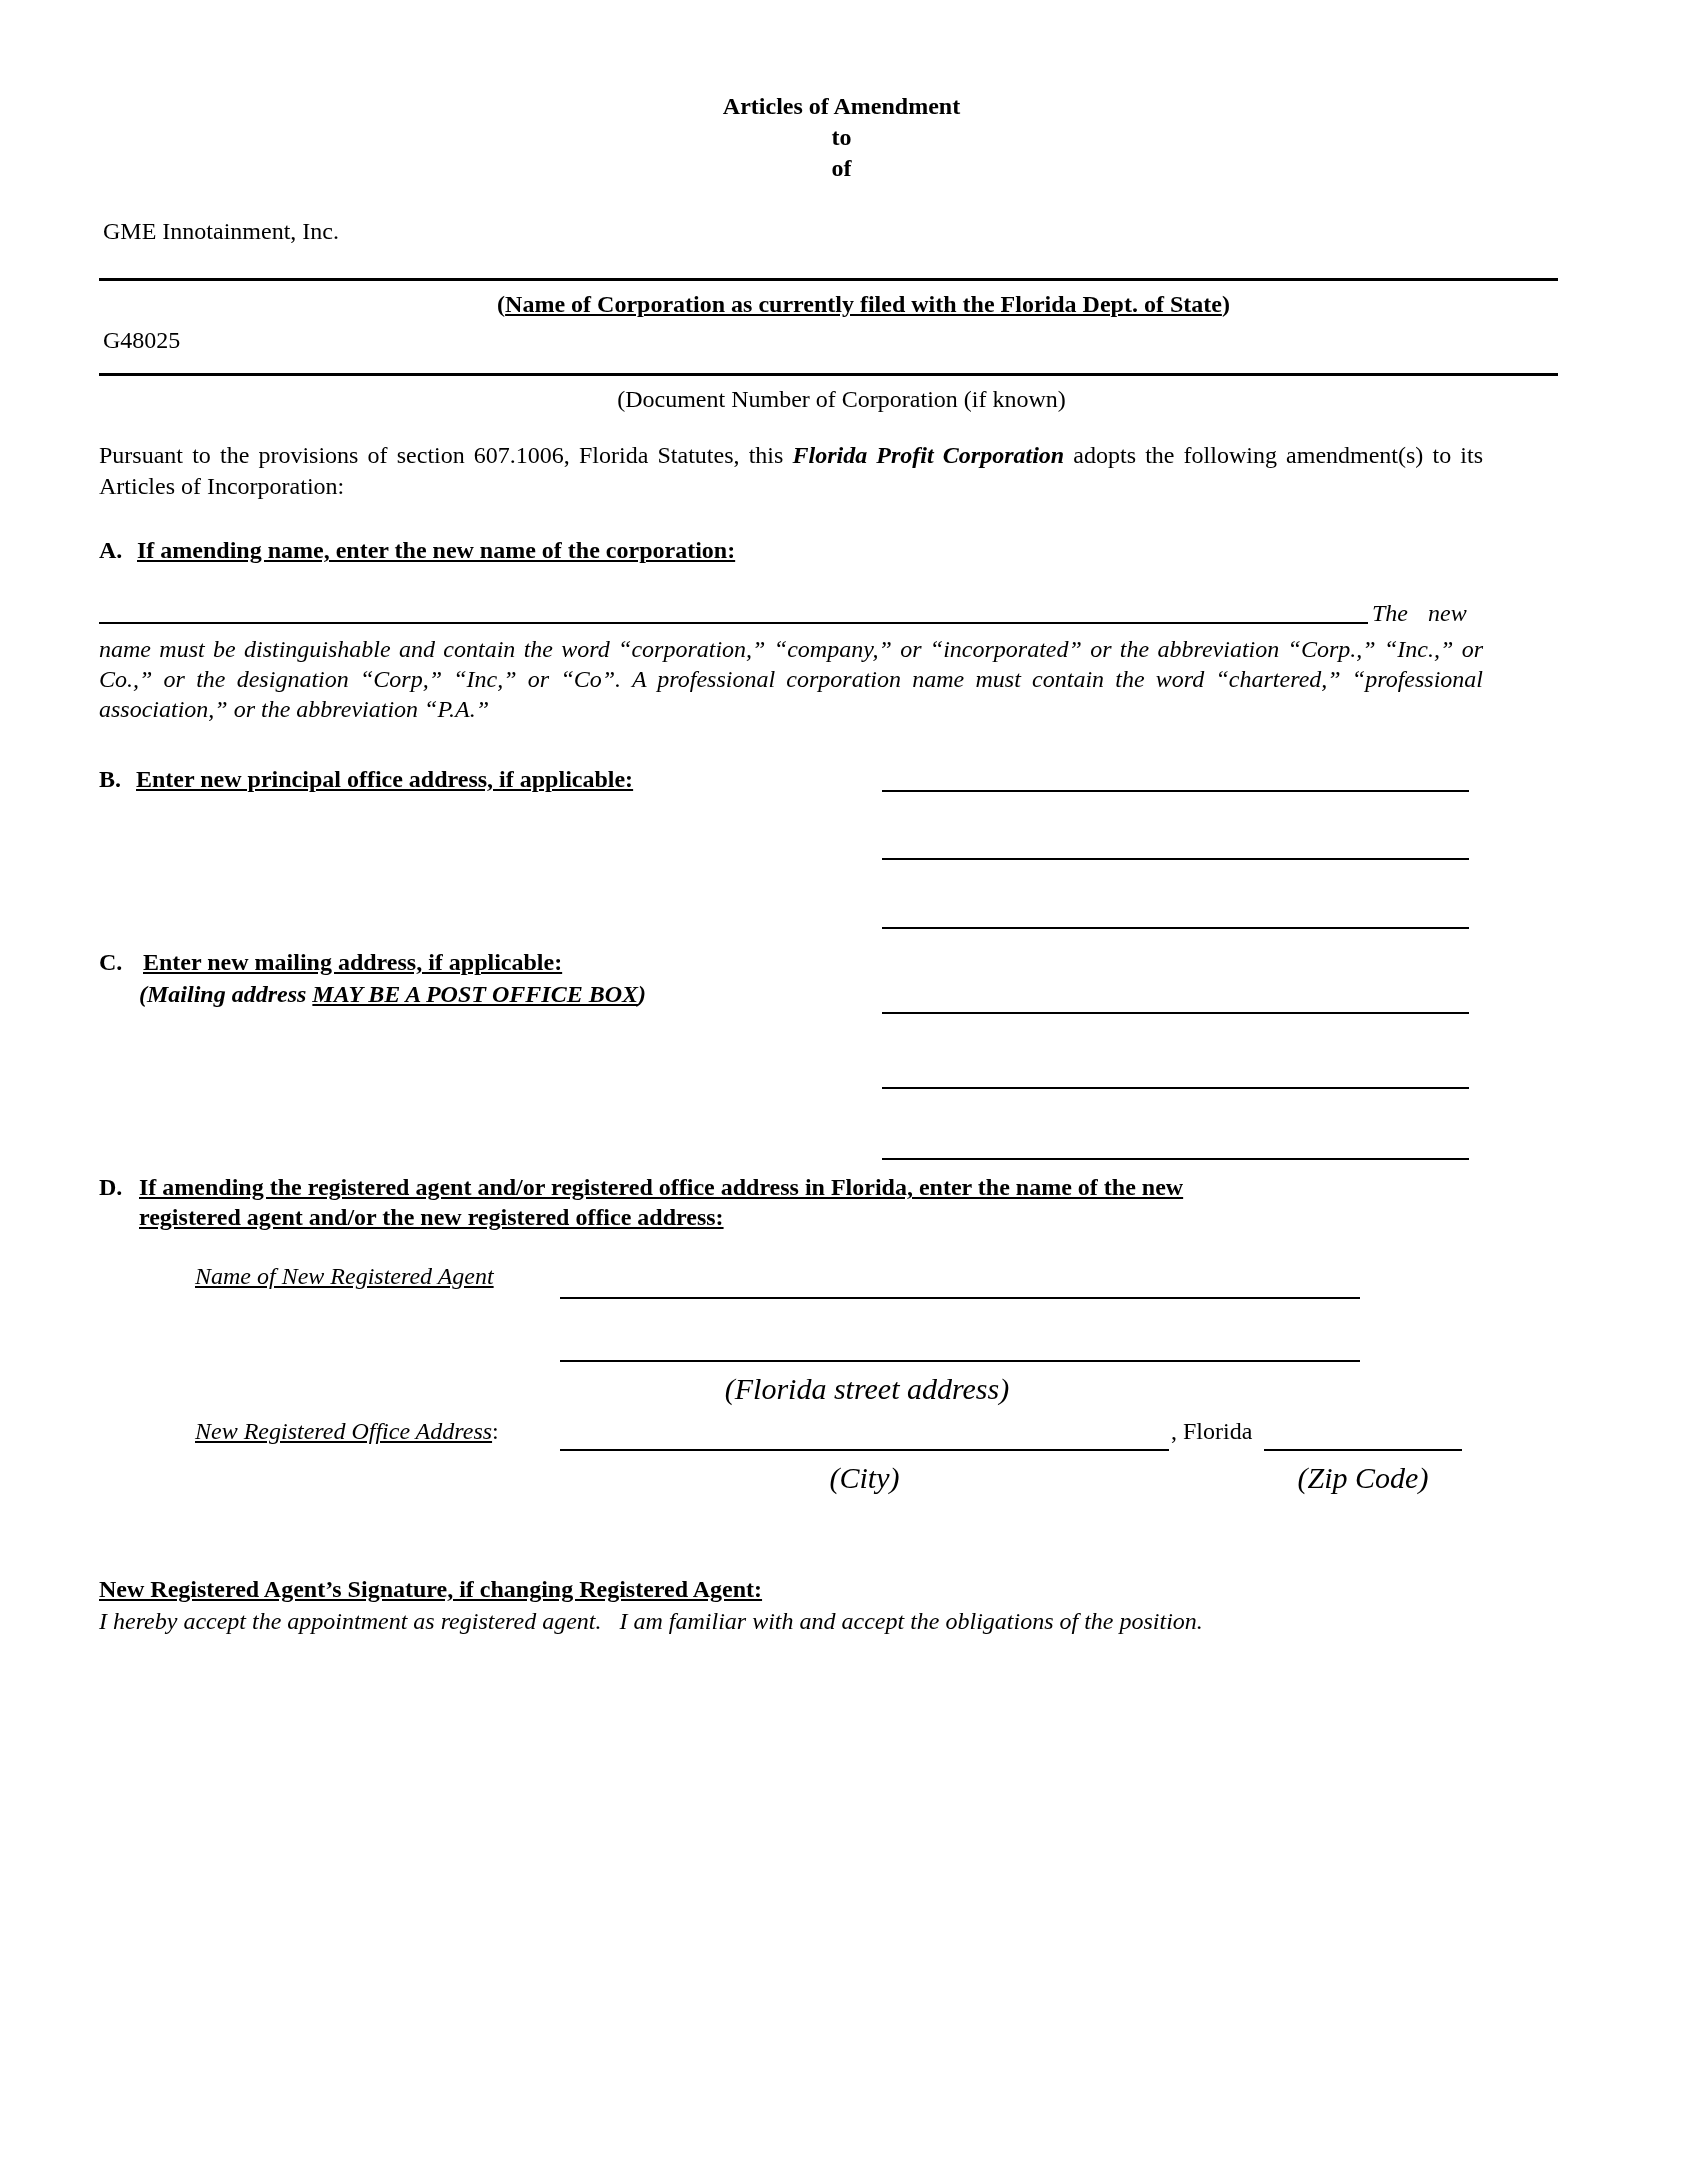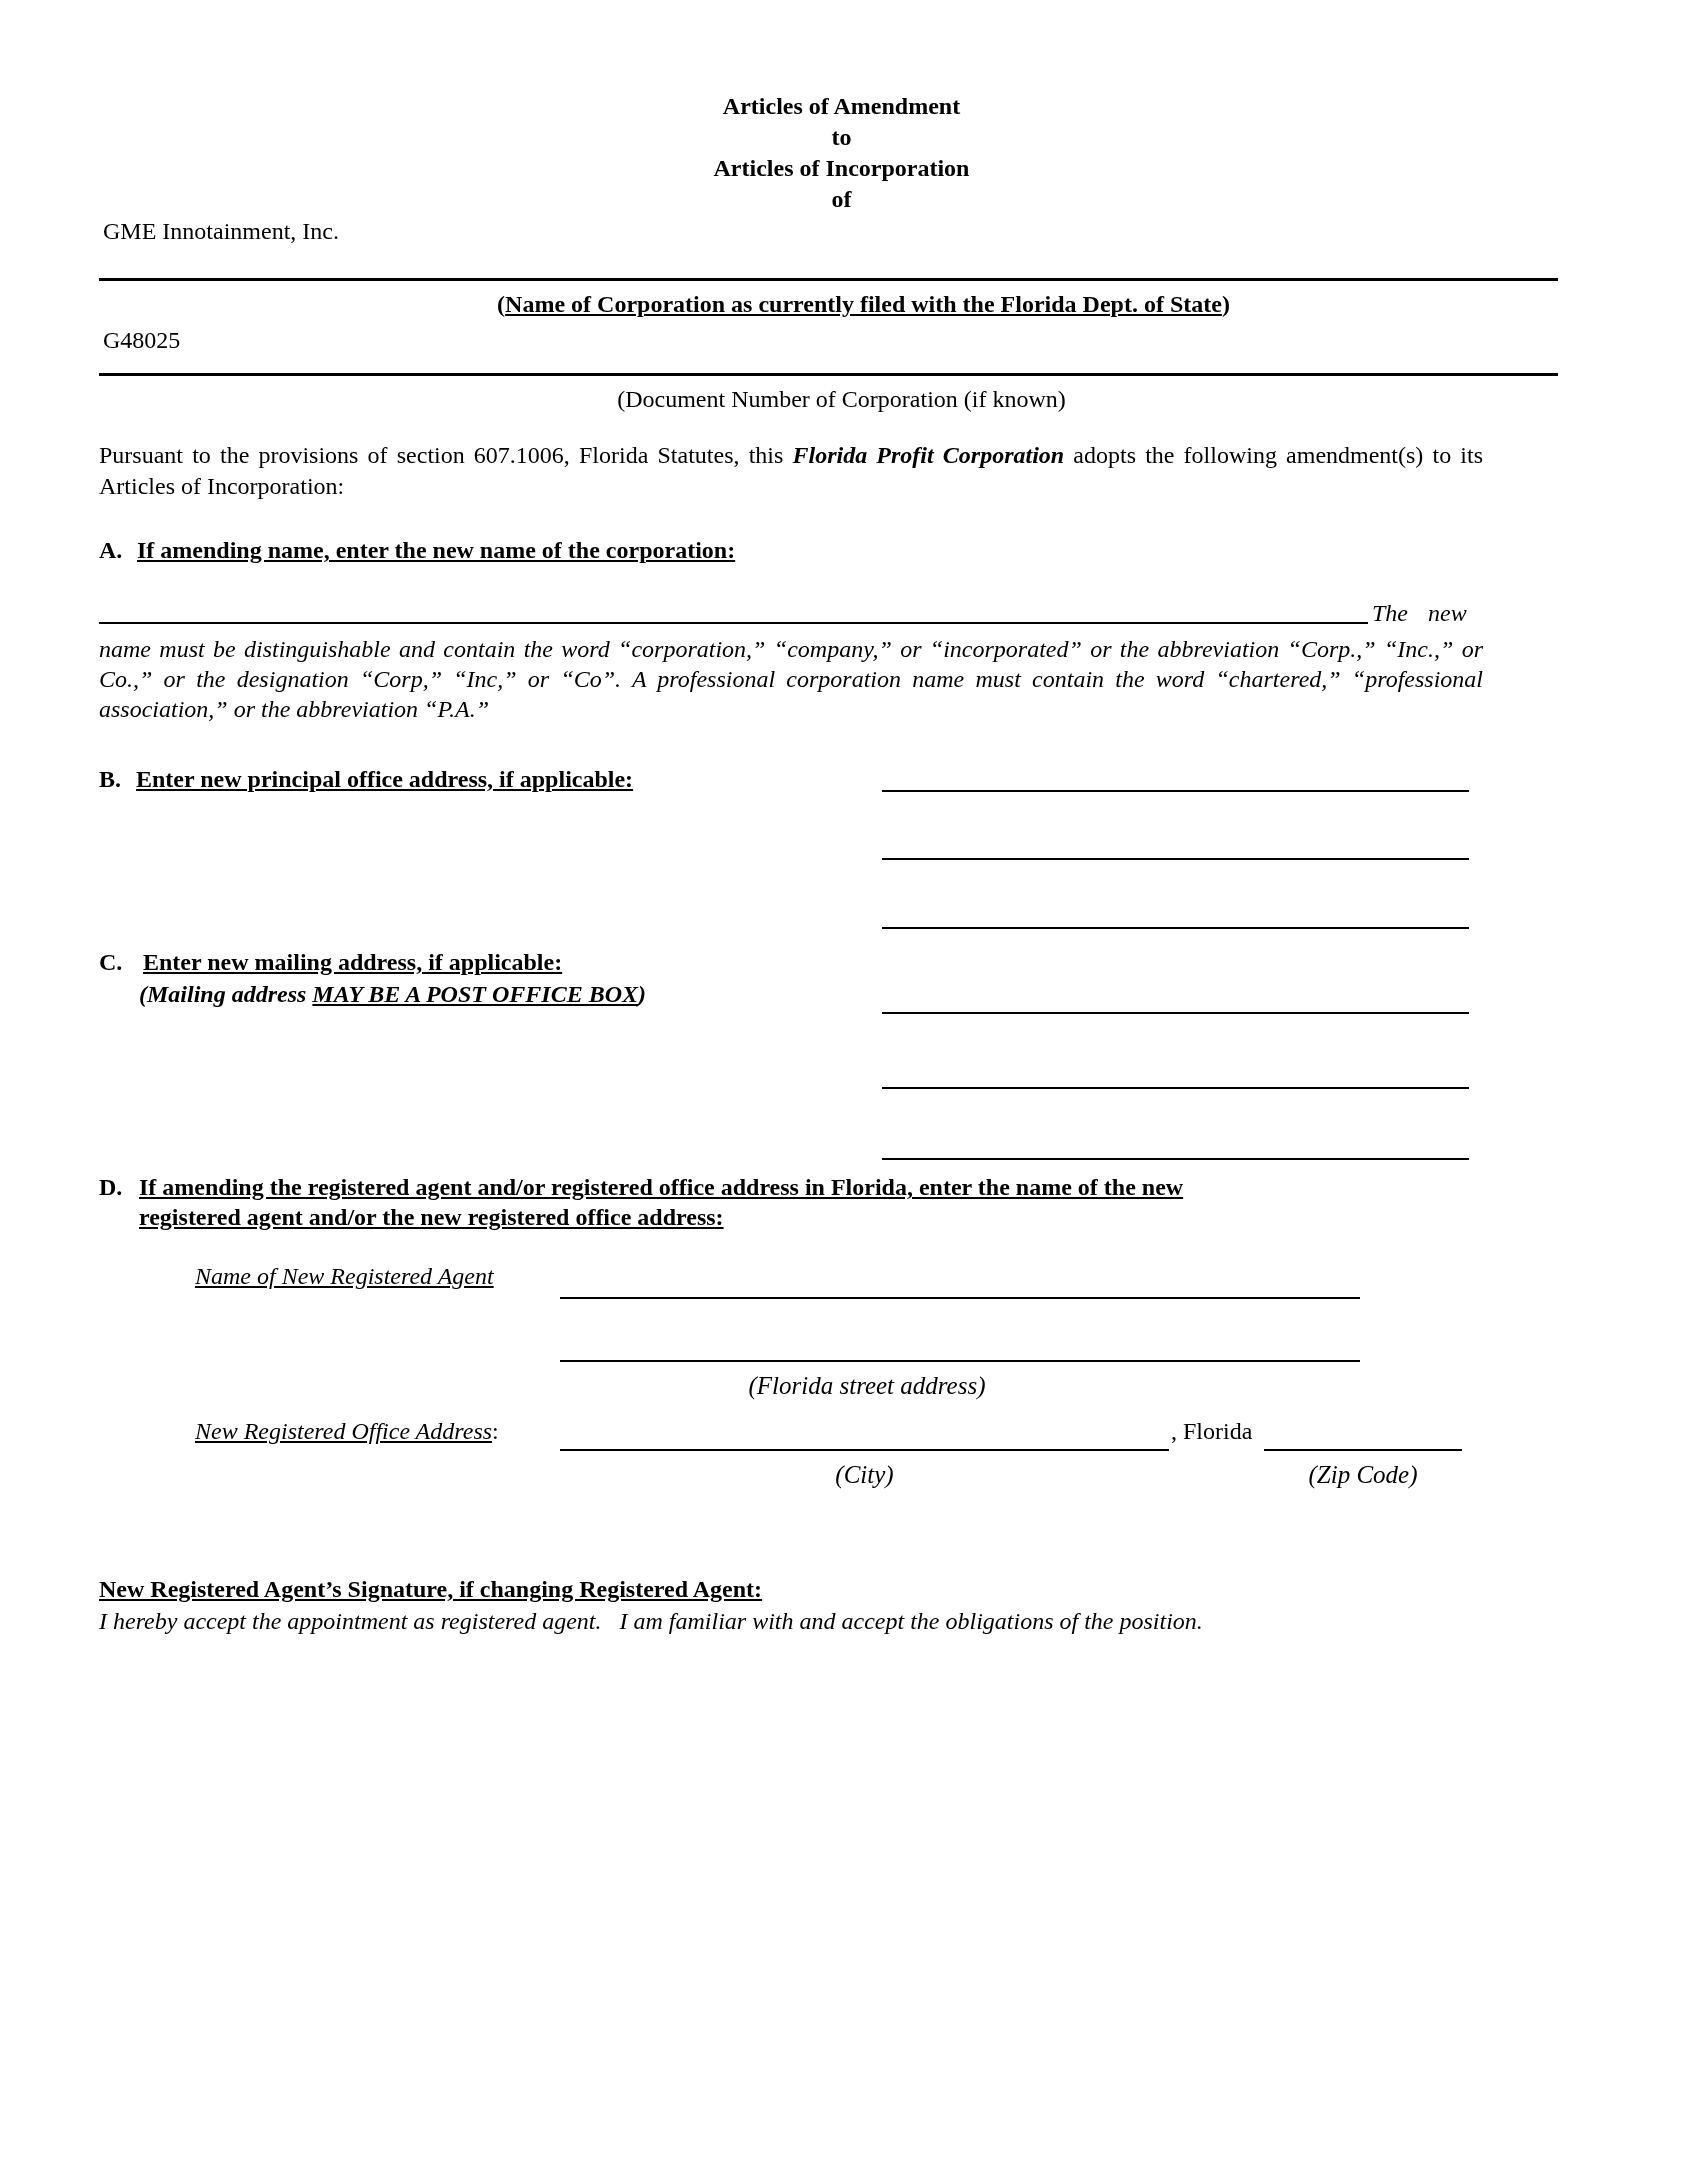--- a/index.html
+++ b/index.html
@@ -15,35 +15,34 @@
     line-height: 1.25;
     overflow: hidden;
   }
   .abs    { position: absolute; }
   .center { text-align: center; }
   .b      { font-weight: bold; }
   .i      { font-style: italic; }
   .bi     { font-weight: bold; font-style: italic; }
   .u      { text-decoration: underline; }
   .just   { text-align: justify; }
-  .small  { font-size: 25px; }
+  .small  { font-size: 30px; }
   .row    { display: flex; align-items: flex-start; }
   .label-col { flex: 0 0 auto; }
   .hline  { position: absolute; height: 0; border-top: 2px solid #000; }
   .thick  { border-top-width: 3px; }
 </style>
 </head>
 <body>
 
 <div class="page">
 
   <div class="abs center b" style="top:91px; left:0; width:1683px; line-height:31px;">
     <div>Articles of Amendment</div>
     <div>to</div>
-    <div>Articles of Incorporation</div>
     <div>of</div>
   </div>
 
   <div class="abs" style="top:216px; left:103px;">GME Innotainment, Inc.</div>
   <div class="hline thick" style="top:278px; left:99px; width:1459px;"></div>
   <div class="abs center b" style="top:289px; left:0; width:1683px;padding-left:44px;">
     <span>(</span><span class="u">Name of Corporation as currently filed with the Florida Dept. of State</span><span>)</span>
   </div>
 
   <div class="abs" style="top:325px; left:103px;">G48025</div>

